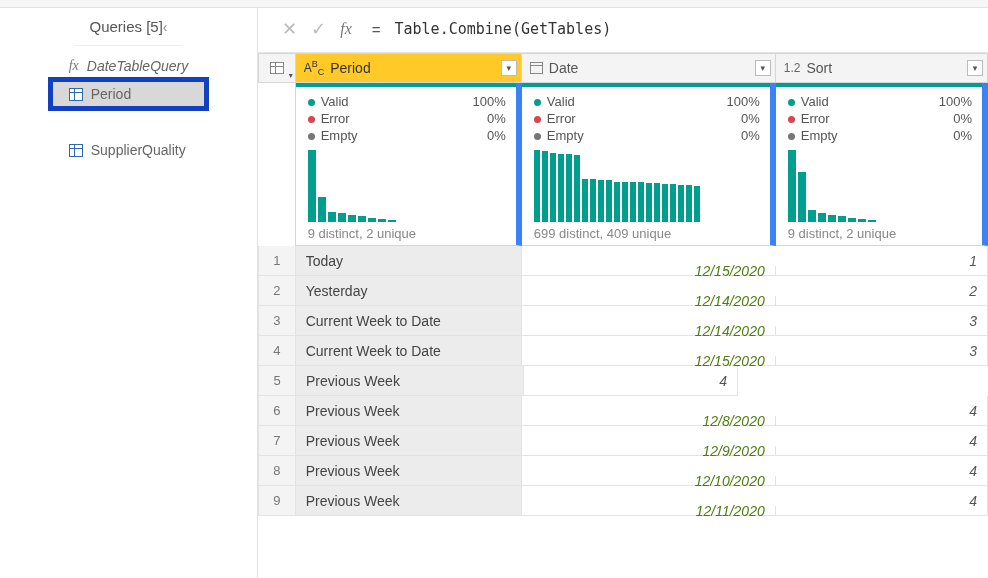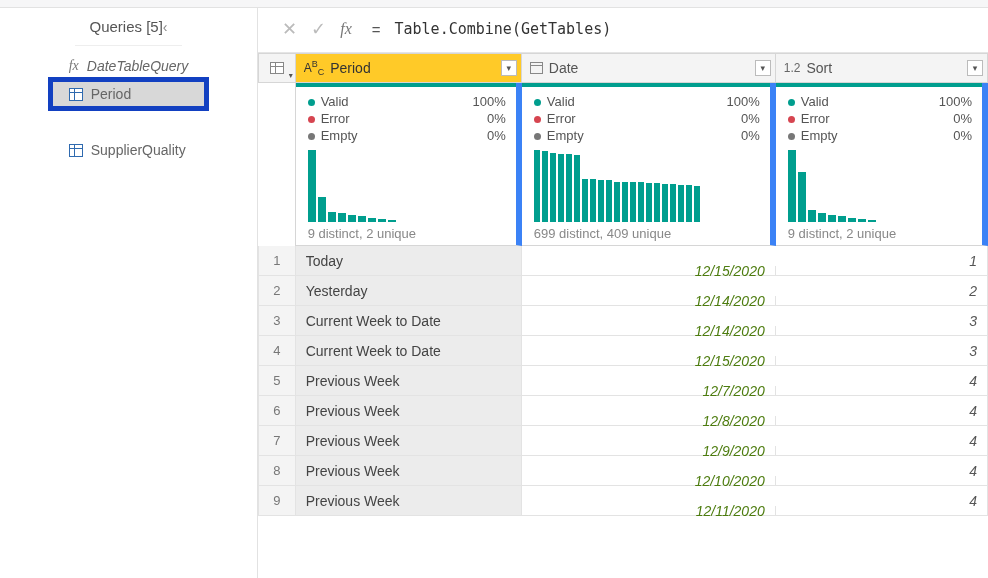--- a/index.html
+++ b/index.html
@@ -333,21 +333,20 @@
             </div>
             <div class="drow">
               <div class="rn">4</div>
               <div class="cell sel w1">Current Week to Date</div>
               <div class="cell right w2">12/15/2020</div>
               <div class="cell rightn w3">3</div>
             </div>
             <div class="drow">
               <div class="rn">5</div>
               <div class="cell sel w1">Previous Week</div>
-              <div class="cell right w2">12/7/2020</div>
               <div class="cell rightn w3">4</div>
             </div>
             <div class="drow">
               <div class="rn">6</div>
               <div class="cell sel w1">Previous Week</div>
               <div class="cell right w2">12/8/2020</div>
               <div class="cell rightn w3">4</div>
             </div>
             <div class="drow">
               <div class="rn">7</div>

